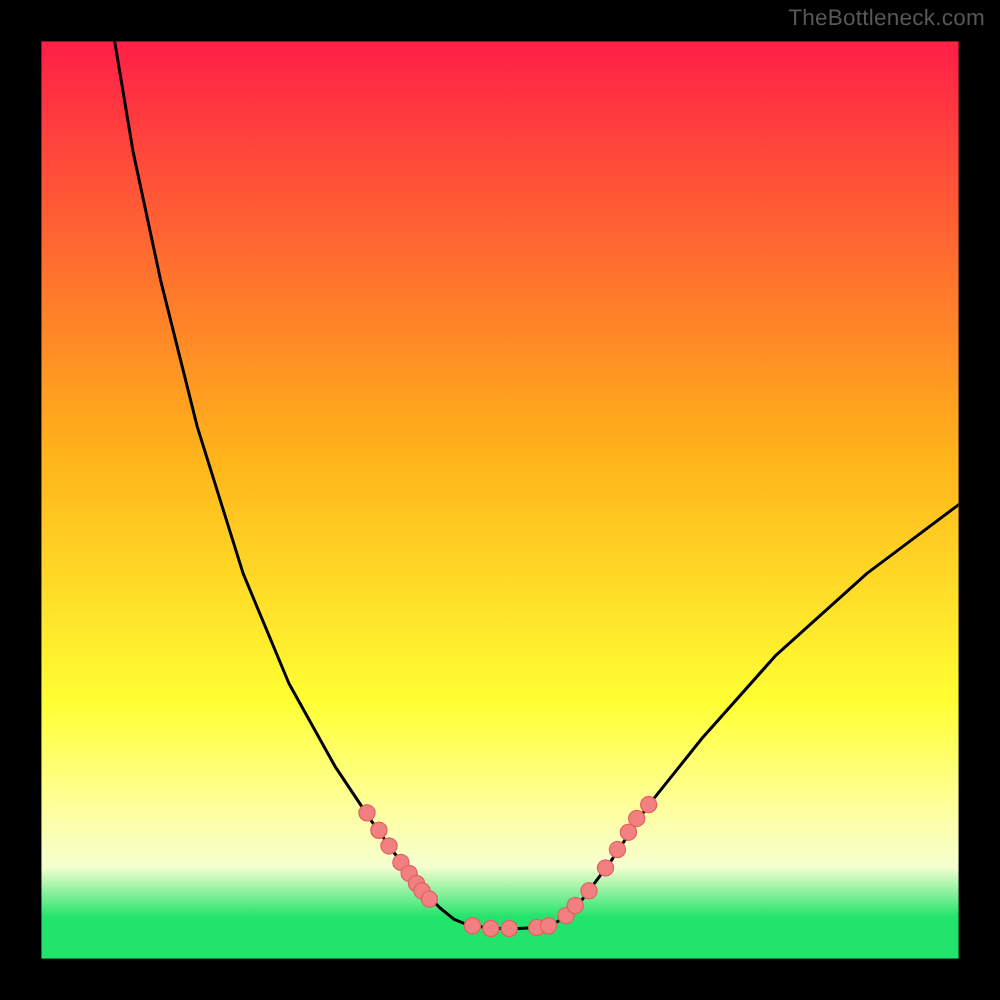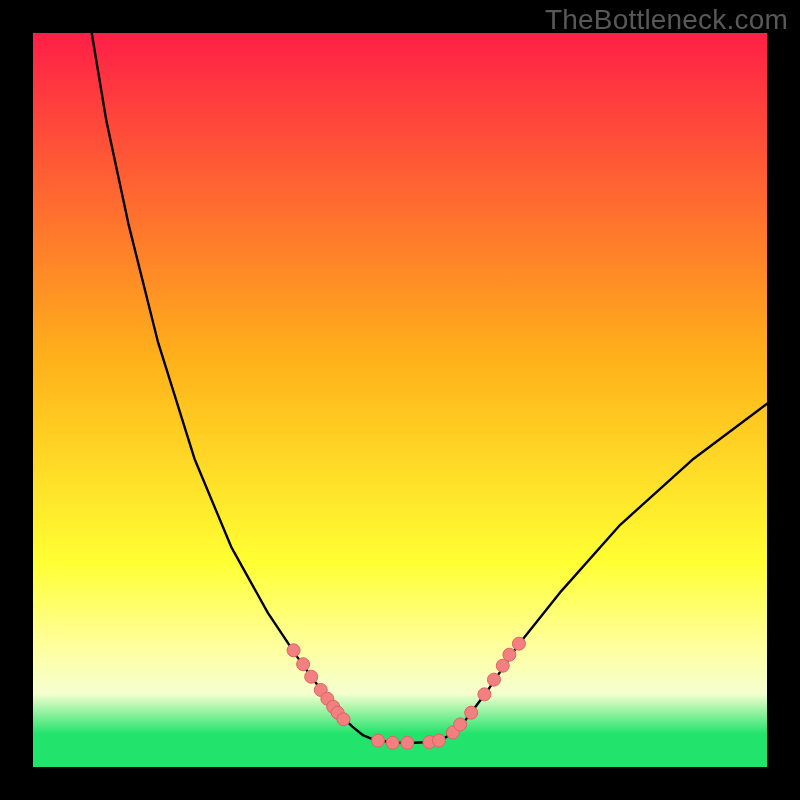--- a/index.html
+++ b/index.html
@@ -15,21 +15,21 @@
     position: relative;
     width: 800px;
     height: 800px;
     background: #000;
   }
   .watermark {
     position: absolute;
     top: 4px;
     right: 12px;
     color: #585858;
-    font-size: 28px;
+    font-size: 18px;
     font-weight: 500;
     letter-spacing: 0.2px;
     z-index: 5;
   }
   .plot-wrap {
     position: absolute;
     left: 33px;
     top: 33px;
     width: 734px;
     height: 734px;

